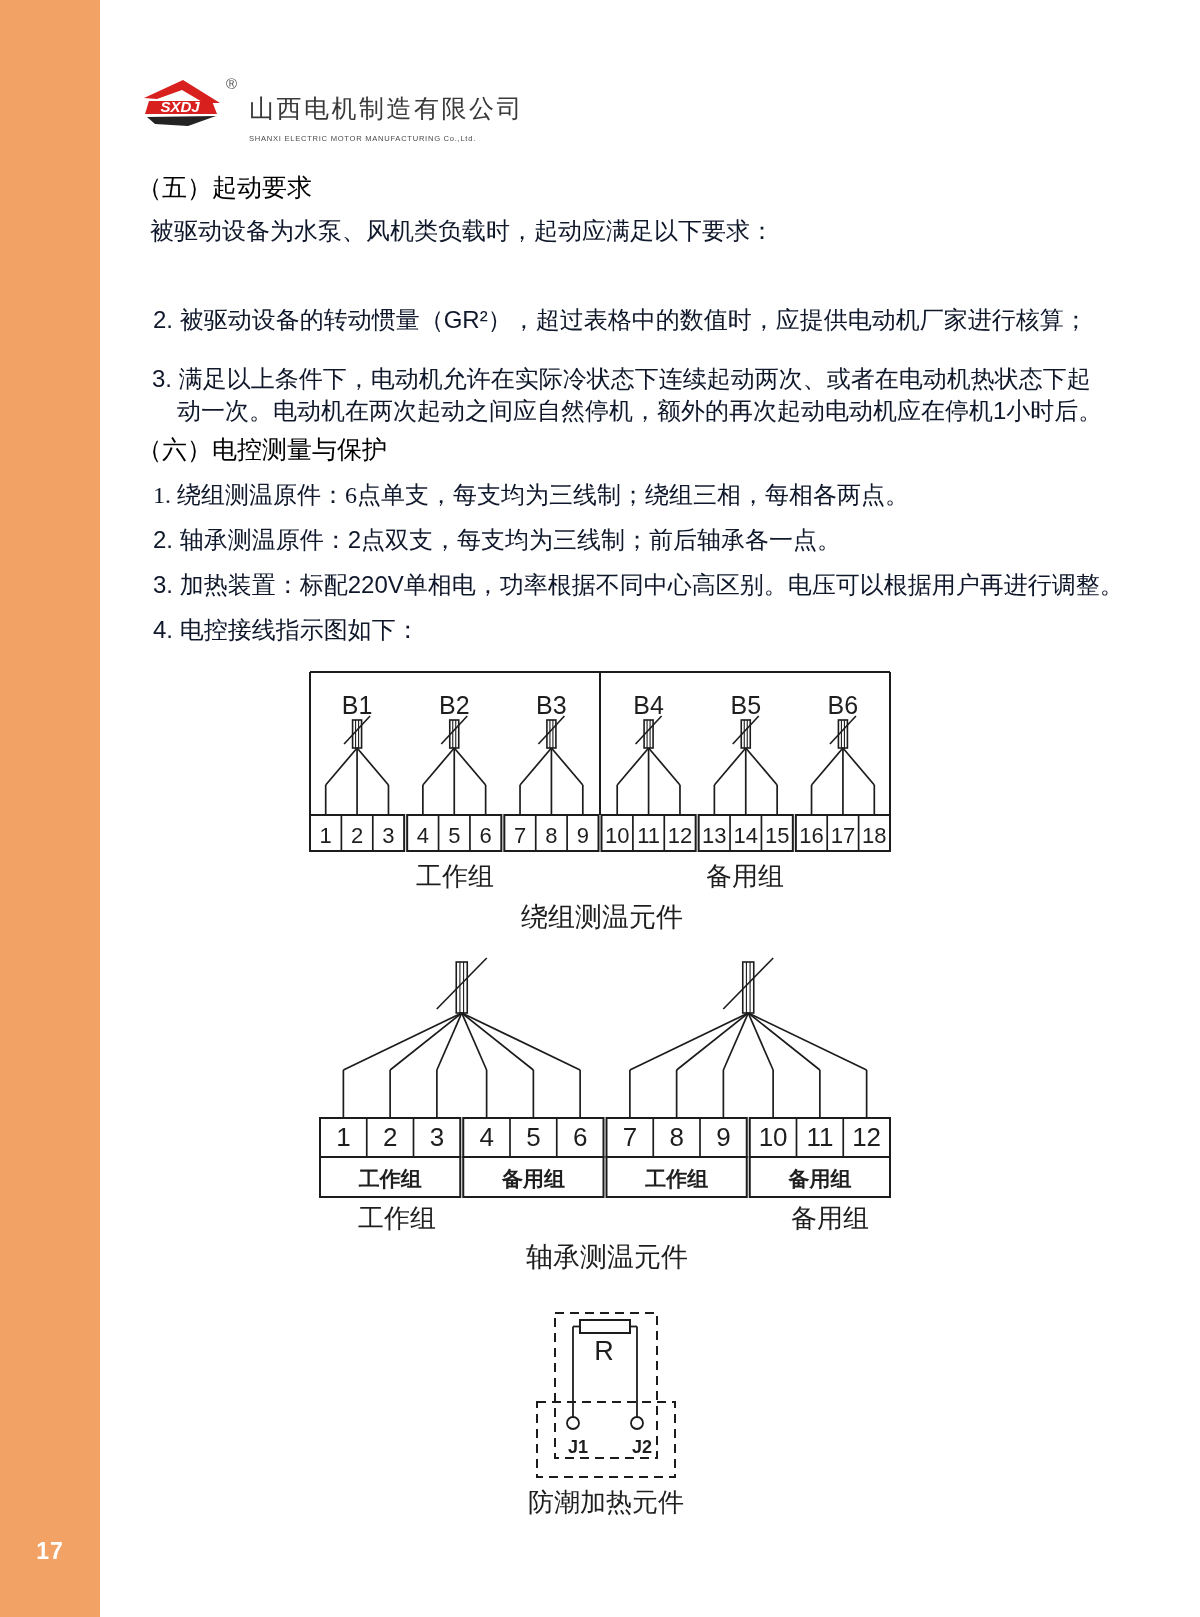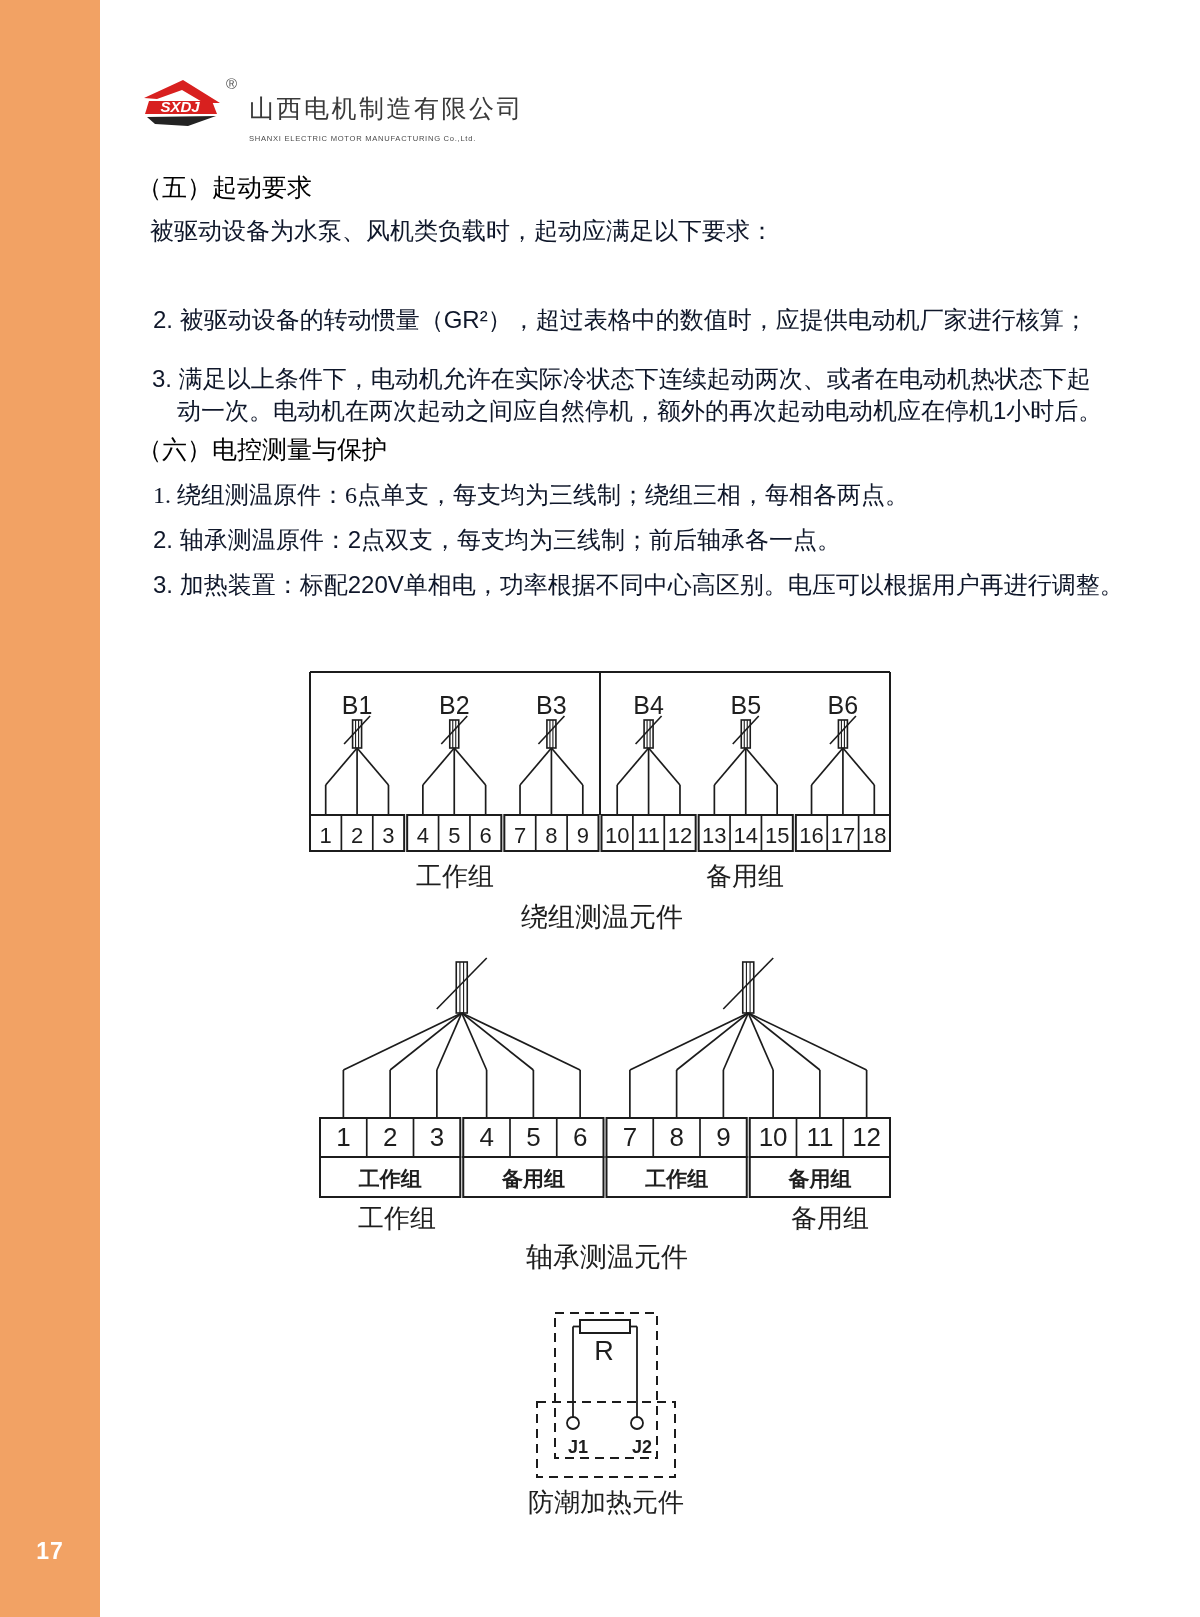--- a/index.html
+++ b/index.html
@@ -81,20 +81,21 @@
   <div class="tline thead" style="left:137px;top:172px;">（五）起动要求</div>
   <div class="tline" style="left:150px;top:216px;">被驱动设备为水泵、风机类负载时，起动应满足以下要求：</div>
   <div class="tline" style="left:153px;top:305px;">2. 被驱动设备的转动惯量（GR²），超过表格中的数值时，应提供电动机厂家进行核算；</div>
   <div class="tline" style="left:152px;top:351px;margin-top:13px;">3. 满足以上条件下，电动机允许在实际冷状态下连续起动两次、或者在电动机热状态下起</div>
   <div class="tline" style="left:177px;top:396px;">动一次。电动机在两次起动之间应自然停机，额外的再次起动电动机应在停机1小时后。</div>
 
   <div class="tline thead" style="left:137px;top:434px;">（六）电控测量与保护</div>
   <div class="tline" style="left:153px;top:480px;font-family:Liberation Serif, serif;">1. 绕组测温原件：6点单支，每支均为三线制；绕组三相，每相各两点。</div>
   <div class="tline" style="left:153px;top:525px;">2. 轴承测温原件：2点双支，每支均为三线制；前后轴承各一点。</div>
   <div class="tline" style="left:153px;top:570px;">3. 加热装置：标配220V单相电，功率根据不同中心高区别。电压可以根据用户再进行调整。</div>
+  <div class="tline" style="left:153px;top:615px;">4. 电控接线指示图如下：</div>
 
   <svg id="dia-winding" class="dia" style="left:300px;top:650px;" width="600" height="290" viewBox="0 0 600 290">
       <line x1="10" y1="165" x2="10" y2="22" stroke="#1c1c1c" stroke-width="2"></line>
       <line x1="10" y1="22" x2="590" y2="22" stroke="#1c1c1c" stroke-width="2"></line>
       <line x1="590" y1="22" x2="590" y2="165" stroke="#1c1c1c" stroke-width="2"></line>
       <line x1="300" y1="22" x2="300" y2="165" stroke="#1c1c1c" stroke-width="2"></line>
       <rect x="10" y="165" width="94.16666666666667" height="36" fill="none" stroke="#1c1c1c" stroke-width="2"></rect>
       <line x1="41.388888888888886" y1="165" x2="41.388888888888886" y2="201" stroke="#1c1c1c" stroke-width="1.7"></line>
       <line x1="72.77777777777777" y1="165" x2="72.77777777777777" y2="201" stroke="#1c1c1c" stroke-width="1.7"></line>
       <text x="25.694444444444443" y="193" text-anchor="middle" font-size="22" font-weight="normal">1</text>

